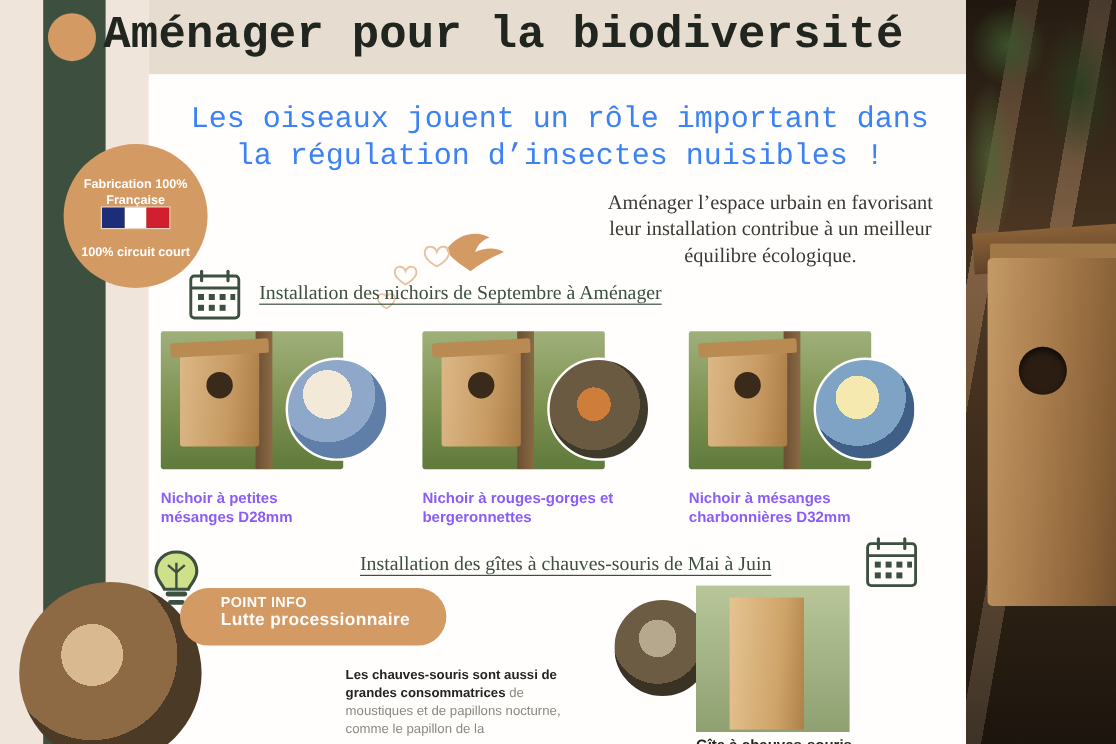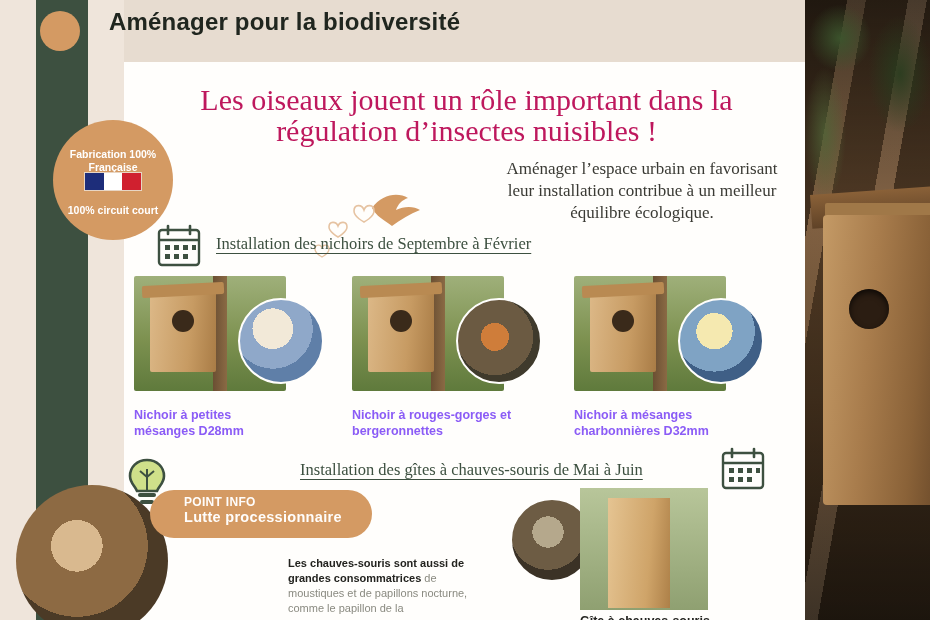--- a/index.html
+++ b/index.html
@@ -65,37 +65,37 @@
   .header-band {
     position: absolute; left: 124px; top: 0; width: 681px; height: 62px;
     background: #e7dcd0;
   }
   .header-dot {
     position: absolute; left: 40px; top: 11px;
     width: 40px; height: 40px; border-radius: 50%;
     background: #d49a63;
   }
   .header-title {
-    position: absolute; left: 109px; top: 8px;
-    font-family: Liberation Sans, sans-serif;
-    font-weight: bold; font-size: 24px; color: #20261f;
+    position: absolute; left: 86px; top: 8px;
+    font-family: Liberation Mono, monospace;
+    font-weight: bold; font-size: 38px; color: #20261f;
     letter-spacing: .2px;
   }
 
   
   .main {
     position: absolute; left: 124px; top: 62px; width: 681px; height: 558px;
     background: #fffefc;
   }
 
   .subtitle {
     position: absolute; left: 20px; top: 22px; width: 645px;
     text-align: center;
-    font-family: Liberation Serif, serif;
-    font-size: 30px; line-height: 31px; color: #be185d;
+    font-family: Liberation Mono, monospace;
+    font-size: 25px; line-height: 31px; color: #3b82f6;
   }
 
   .intro-text {
     position: absolute; left: 368px; top: 96px; width: 300px;
     font-family: "Liberation Serif", serif;
     font-size: 17px; line-height: 22px; color: #3a3a34; text-align: center;
   }
 
   
   .badge {
@@ -264,21 +264,21 @@
       <g fill="#3d5040">
         <rect x="9" y="21" width="5" height="5"></rect>
           <rect x="18" y="21" width="5" height="5"></rect>
         <rect x="27" y="21" width="5" height="5"></rect>
           <rect x="36" y="21" width="4" height="5"></rect>
         <rect x="9" y="30" width="5" height="5"></rect>
           <rect x="18" y="30" width="5" height="5"></rect>
         <rect x="27" y="30" width="5" height="5"></rect>
       </g>
     </svg>
-    <div class="section-head" style="left:92px; top:172px;">Installation des nichoirs de Septembre à Février</div>
+    <div class="section-head" style="left:92px; top:172px;">Installation des nichoirs de Septembre à Aménager</div>
 
     <div class="card" style="left:10px; top:214px;">
       <div class="photo">
         <div class="trunk"></div>
         <div class="box"></div>
         <div class="roofl"></div>
       </div>
       <div class="bird b-blue"></div>
       <div class="caption">Nichoir à petites mésanges D28mm</div>
     </div>

